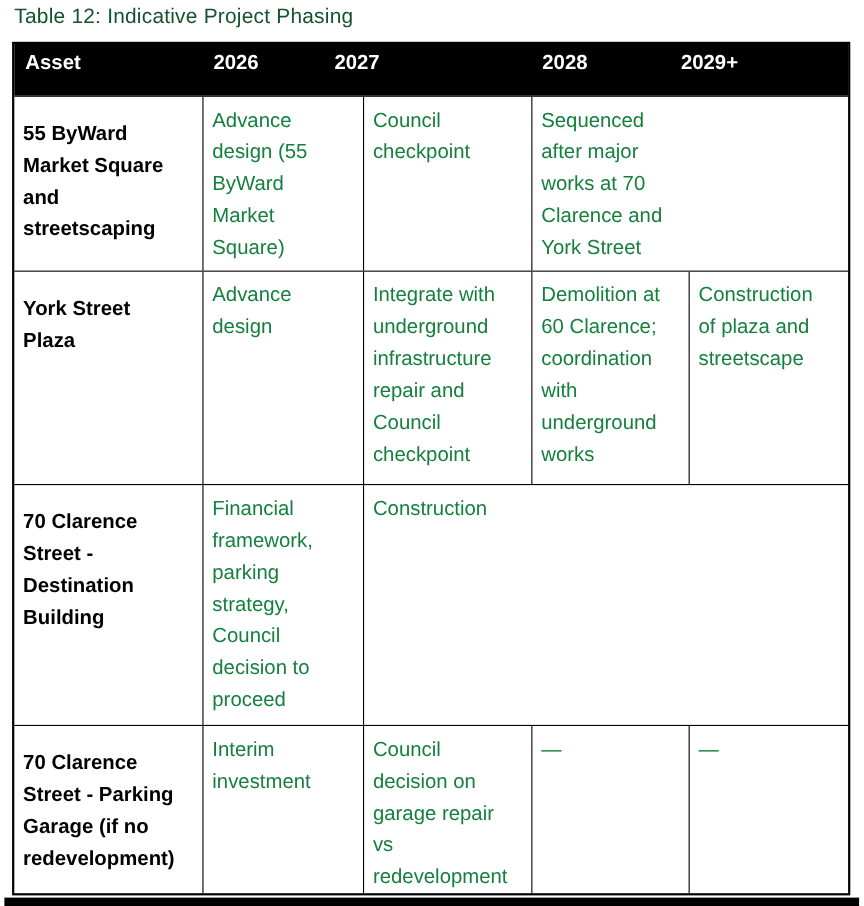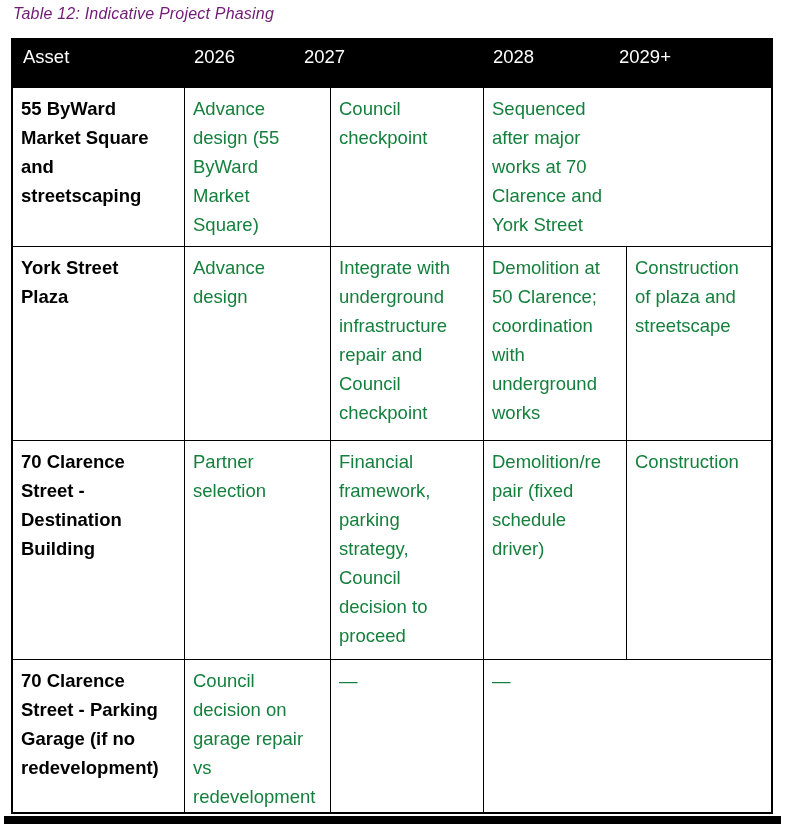--- a/index.html
+++ b/index.html
@@ -8,44 +8,43 @@
     height: 824px;
     position: relative;
     background: #ffffff;
     font-family: "Liberation Sans", sans-serif;
     overflow: hidden;
   }
   .caption {
     position: absolute;
     left: 13px;
     top: 5px;
-    font-size: 16px;
-    font-style: italic;
-    color: #701a75;
+    font-size: 19px;
+    color: #14532d;
     letter-spacing: 0.2px;
   }
   .tbl {
     position: absolute;
     left: 11px;
     top: 38px;
     width: 762px;
     border: 2px solid #000;
     box-sizing: border-box;
     background: #fff;
   }
   .thead {
     position: relative;
     height: 47px;
     background: #000;
   }
   .thead span {
     position: absolute;
     top: 6px;
     color: #fff;
-    font-weight: normal;
+    font-weight: bold;
     font-size: 18.5px;
     line-height: 22px;
     white-space: nowrap;
   }
   .h0 { left: 10px; }
   .h1 { left: 181px; text-align: right; }
   .h2 { left: 291px; }
   .h3 { left: 480px; }
   .h4 { left: 606px; }
   .row {
@@ -64,20 +63,21 @@
     font-size: 18.5px;
     line-height: 29px;
     color: #15803d;
     white-space: pre-line;
     overflow: hidden;
   }
   .cell + .cell { border-left: 1.5px solid #000; }
   .asset {
     font-weight: bold;
     color: #000;
+    margin-top: 12px;
   }
   .next-band {
     position: absolute;
     left: 4px;
     top: 816px;
     width: 777px;
     height: 8px;
     background: #000;
   }
 </style>
@@ -119,56 +119,52 @@
 Plaza</div>
     <div class="cell">Advance
 design</div>
     <div class="cell">Integrate with
 underground
 infrastructure
 repair and
 Council
 checkpoint</div>
     <div class="cell">Demolition at
-50 Clarence;
+60 Clarence;
 coordination
 with
 underground
 works</div>
     <div class="cell">Construction
 of plaza and
 streetscape</div>
   </div>
 
   <div class="row r2">
     <div class="cell asset">70 Clarence
 Street -
 Destination
 Building</div>
-    <div class="cell">Partner
-selection</div>
     <div class="cell">Financial
 framework,
 parking
 strategy,
 Council
 decision to
 proceed</div>
-    <div class="cell">Demolition/re
-pair (fixed
-schedule
-driver)</div>
     <div class="cell">Construction</div>
   </div>
 
   <div class="row r3">
     <div class="cell asset">70 Clarence
 Street - Parking
 Garage (if no
 redevelopment)</div>
+    <div class="cell">Interim
+investment</div>
     <div class="cell">Council
 decision on
 garage repair
 vs
 redevelopment</div>
     <div class="cell">—</div>
     <div class="cell">—</div>
   </div>
 </div>
 

